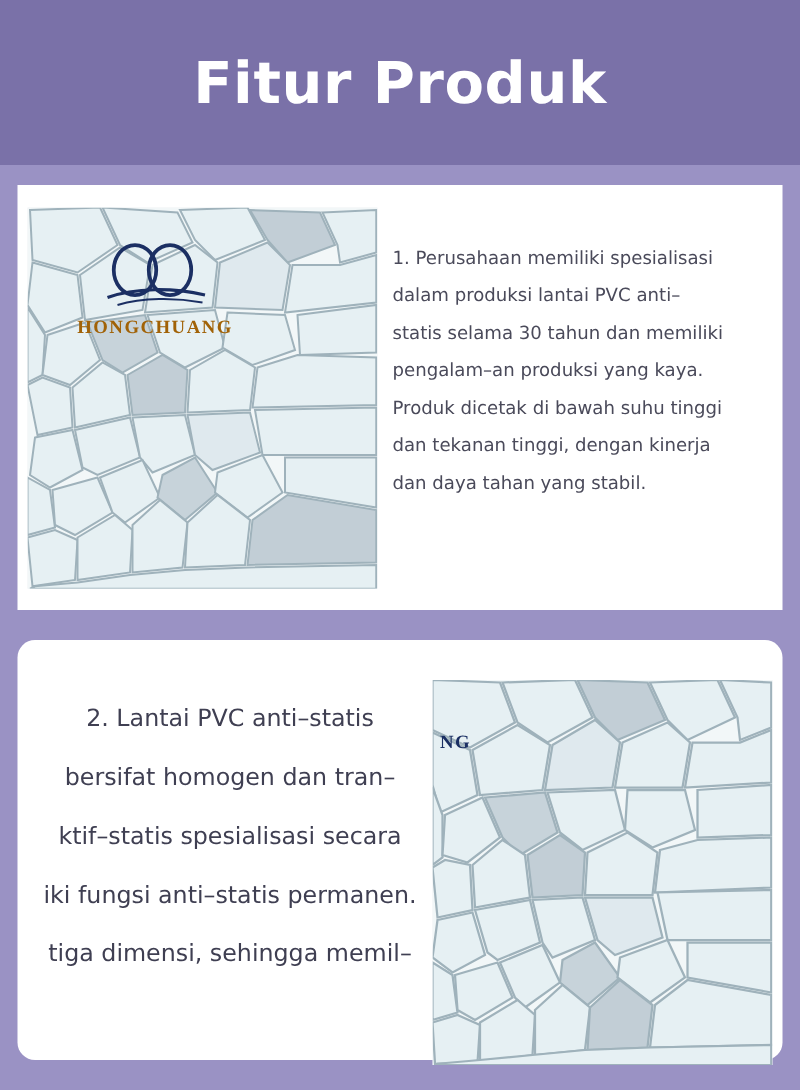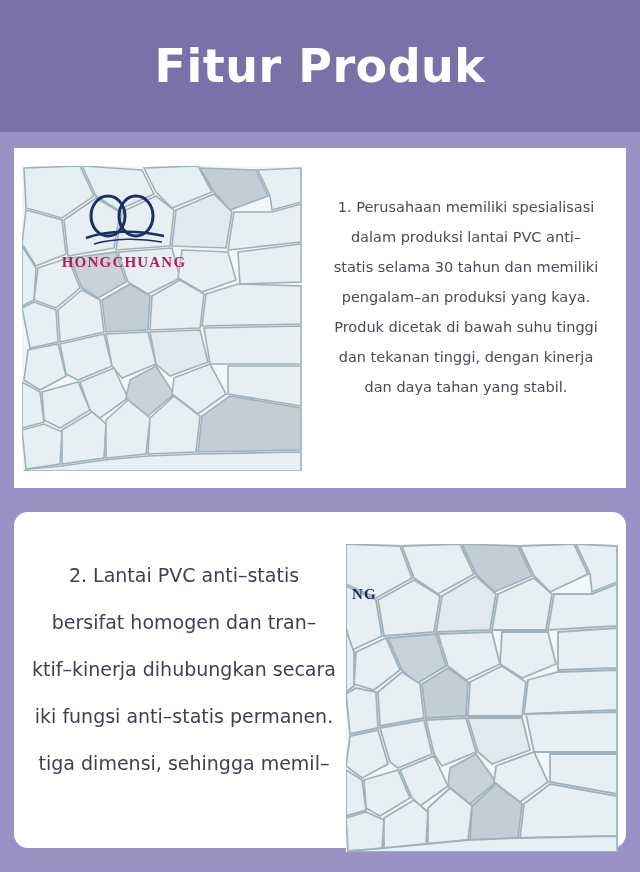--- a/index.html
+++ b/index.html
@@ -51,21 +51,21 @@
     width: 280px;
     height: 305px;
     overflow: hidden;
     background: #eef4f6;
   }
   .s1-text {
     position: absolute;
     left: 300px;
     top: 44px;
     width: 304px;
-    text-align: center;
+    text-align: left;
     color: #4a4a5a;
     font-size: 14.5px;
     line-height: 30px;
     font-family: "DejaVu Sans", sans-serif;
   }
 
   
   .section2 {
     position: absolute;
     left: 14px;
@@ -115,21 +115,21 @@
   .logo-text {
     position: absolute;
     left: 0;
     top: 62px;
     width: 160px;
     text-align: center;
     font-family: "Liberation Serif", serif;
     font-weight: bold;
     font-size: 15px;
     letter-spacing: 1.2px;
-    color: #be185d;
+    color: #a16207;
   }
   .logo-mark {
     position: absolute;
     left: 34px;
     top: 0;
     width: 92px;
     height: 58px;
   }
 
   .logo-partial {
@@ -216,21 +216,21 @@
     <div>dan tekanan tinggi, dengan kinerja</div>
     <div>dan daya tahan yang stabil.</div>
   </div>
 </div>
 
 <div class="section2">
 
   <div class="s2-text">
     <div>2. Lantai PVC anti–statis</div>
     <div>bersifat homogen dan tran–</div>
-    <div>ktif–kinerja dihubungkan secara</div>
+    <div>ktif–statis spesialisasi secara</div>
     <div>iki fungsi anti–statis permanen.</div>
     <div>tiga dimensi, sehingga memil–</div>
   </div>
 
   <div class="s2-image">
     <svg class="terrazzo" viewBox="0 0 272 308" preserveAspectRatio="none">
       <rect x="0" y="0" width="272" height="308" fill="#f2f7f8"></rect>
       <g stroke="#9fb2bb" stroke-width="1.8" fill="#e6f0f3">
         <polygon points="0,0 54,2 66,34 30,54 0,40"></polygon>
         <polygon points="56,2 114,0 128,30 92,50 68,34"></polygon>

